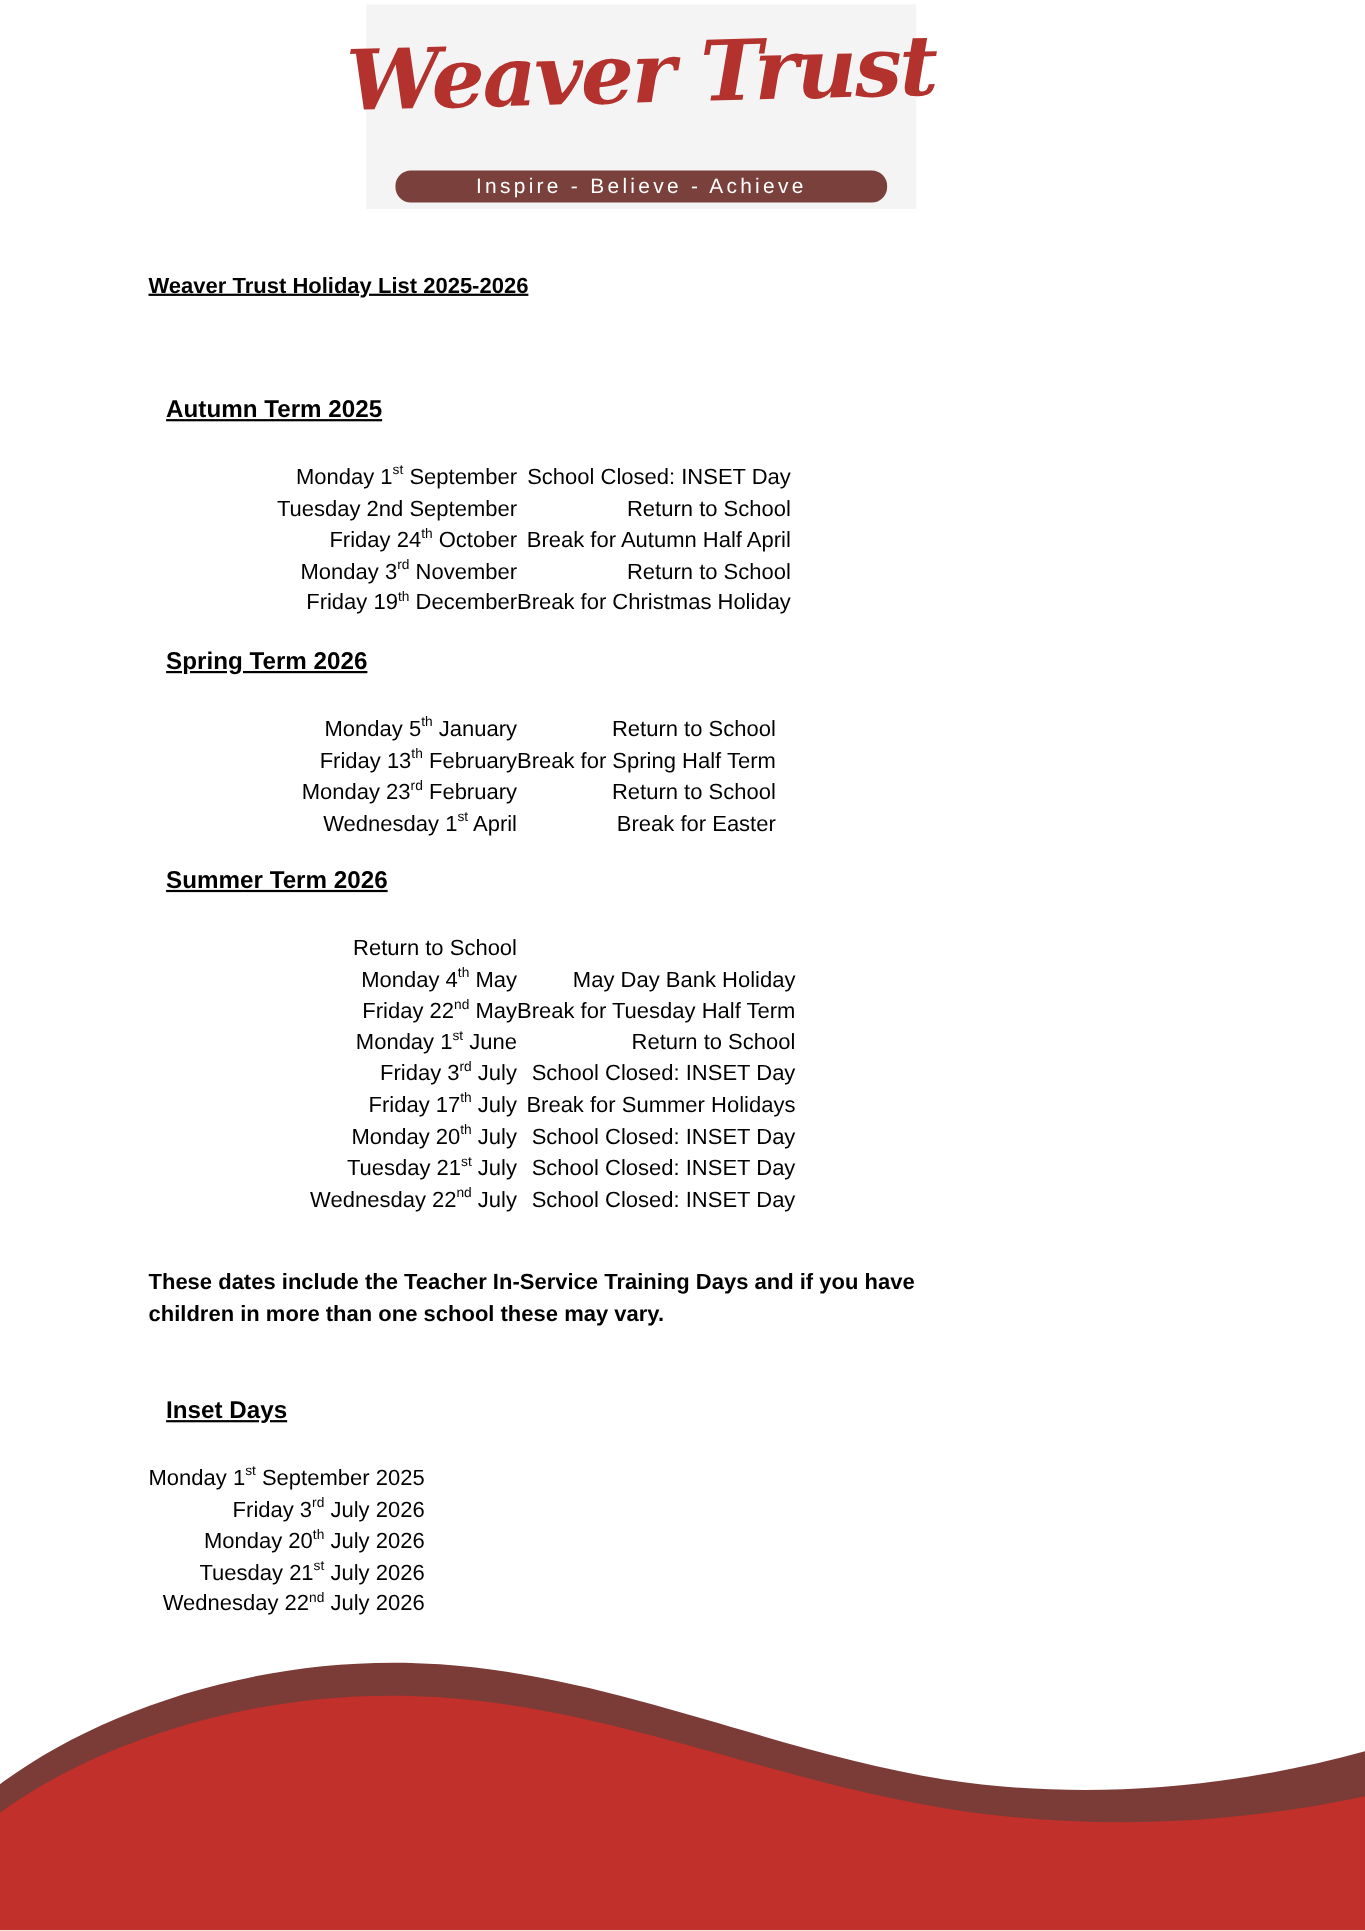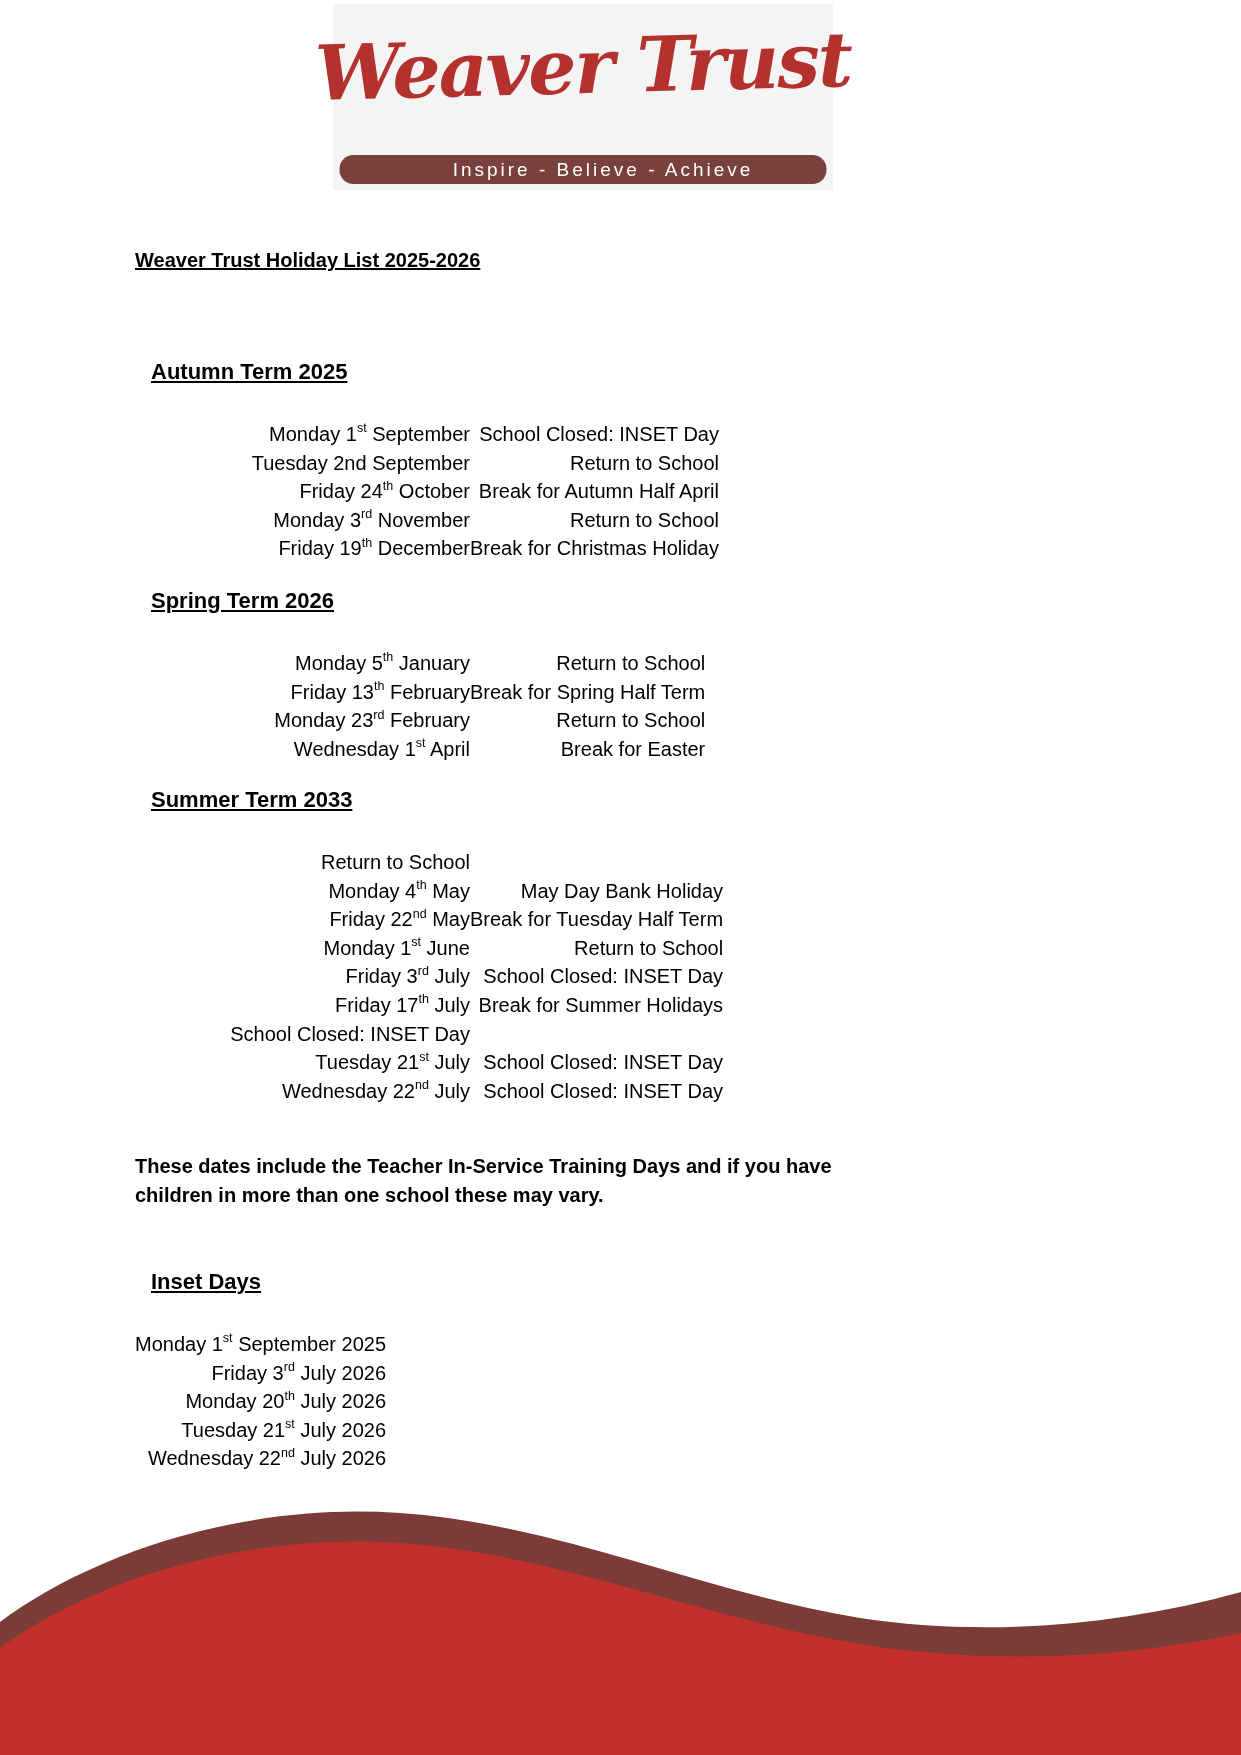--- a/index.html
+++ b/index.html
@@ -41,21 +41,20 @@
   }
   .logo-banner {
     position: absolute;
     top: 151px;
     left: 50%;
     transform: translateX(-50%);
     width: 447px;
     height: 29px;
     border-radius: 14px;
     background: var(--banner-maroon, #7a403b);
-    padding-left: 40px;
   }
   .logo-banner span {
     display: block;
     text-align: center;
     line-height: 29px;
     font-size: 19px;
     letter-spacing: 3px;
     color: #ffffff;
   }
 
@@ -196,21 +195,21 @@
           </div>
           <div class="row">
             <span class="date">Wednesday 1<sup>st</sup> April</span>
             <span class="event">Break for Easter</span>
           </div>
         </div>
   </div>
 
   <div class="section s2">
     <h2 class="sec-heading">
-      <span class="u">Summer Term 2033</span>
+      <span class="u">Summer Term 2026</span>
     </h2>
     <div class="rows">
           <div class="row">
             <span class="event">Return to School</span>
           </div>
           <div class="row">
             <span class="date">Monday 4<sup>th</sup> May</span>
             <span class="event">May Day Bank Holiday</span>
           </div>
           <div class="row">
@@ -223,20 +222,21 @@
           </div>
           <div class="row">
             <span class="date">Friday 3<sup>rd</sup> July</span>
             <span class="event">School Closed: INSET Day</span>
           </div>
           <div class="row">
             <span class="date">Friday 17<sup>th</sup> July</span>
             <span class="event">Break for Summer Holidays</span>
           </div>
           <div class="row">
+            <span class="date">Monday 20<sup>th</sup> July</span>
             <span class="event">School Closed: INSET Day</span>
           </div>
           <div class="row">
             <span class="date">Tuesday 21<sup>st</sup> July</span>
             <span class="event">School Closed: INSET Day</span>
           </div>
           <div class="row">
             <span class="date">Wednesday 22<sup>nd</sup> July</span>
             <span class="event">School Closed: INSET Day</span>
           </div>

